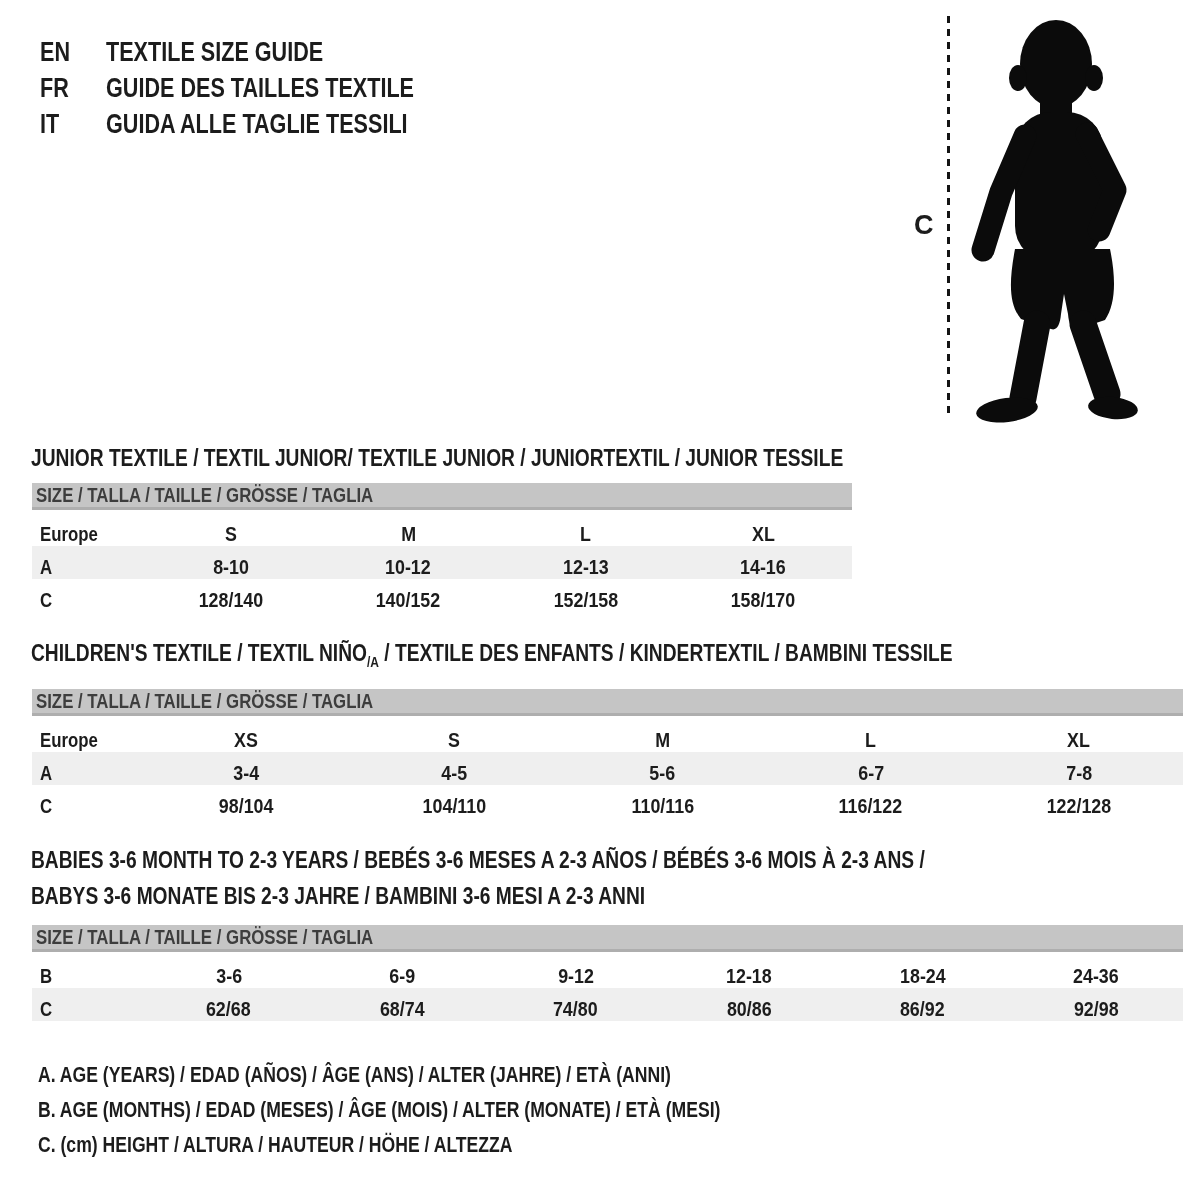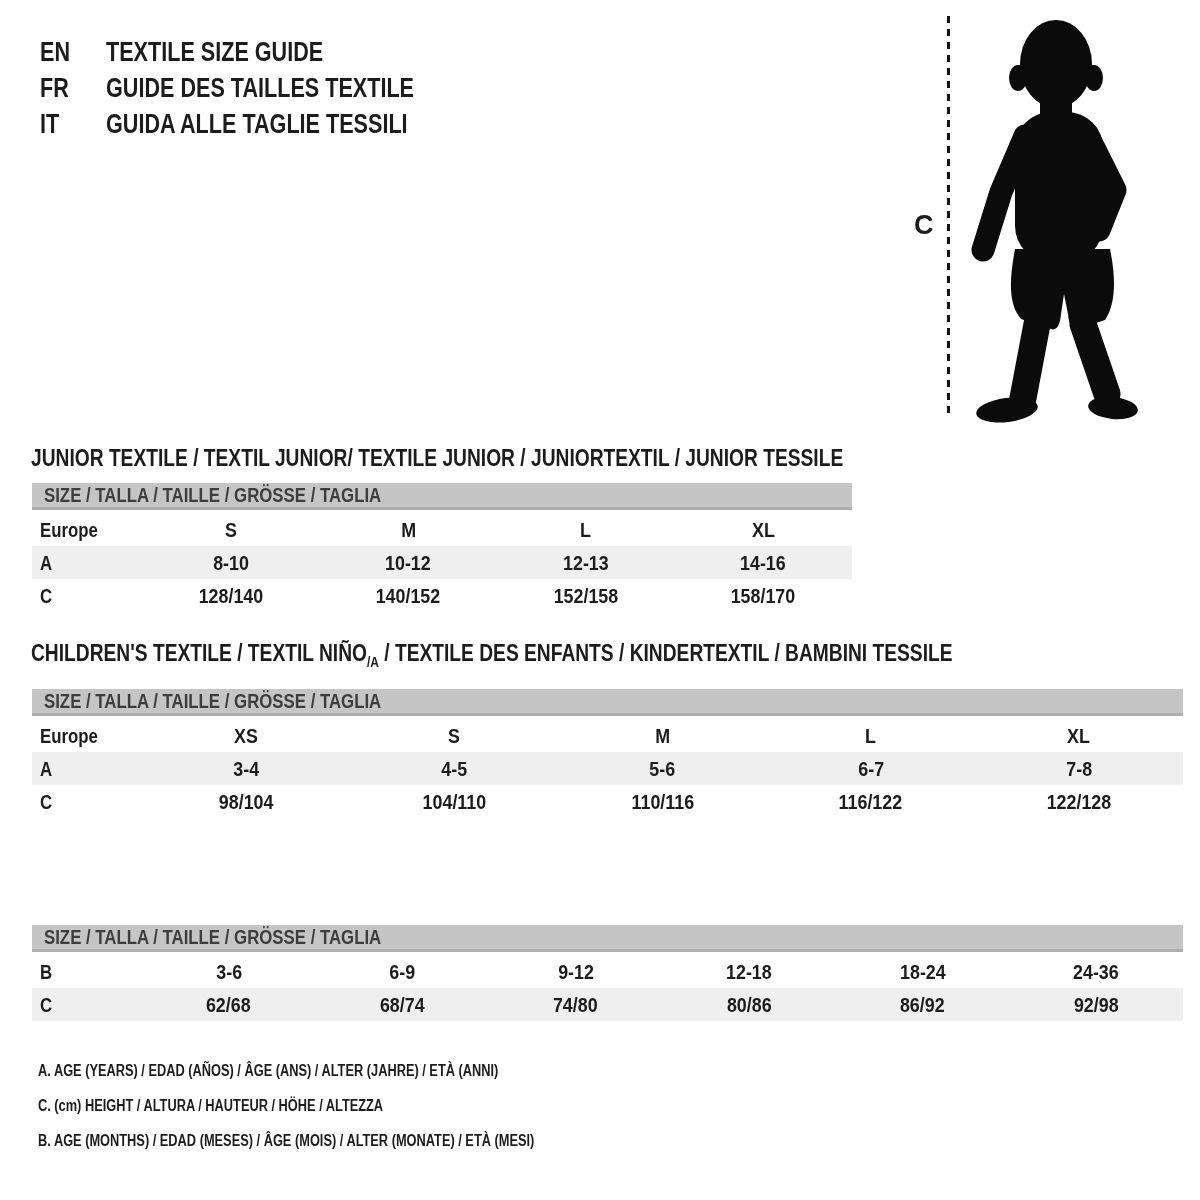--- a/index.html
+++ b/index.html
@@ -28,30 +28,30 @@
   .sec-title-2{top:639px;}
   .sec-title-3{top:842px;line-height:36px;}
   .sub{font-size:15px;vertical-align:-6px;}
 
   
   .table{position:absolute;left:32px;}
   .t-junior{top:483px;width:820px;}
   .t-children{top:689px;width:1151px;}
   .t-babies{top:925px;width:1151px;}
   .thead{height:27px;background:#c5c5c5;border-bottom:3px solid #aeaeae;display:flex;align-items:center;
-    padding-left:12px;font-size:21px;color:#3d3d3d;box-sizing:border-box;}
+    padding-left:4px;font-size:21px;color:#3d3d3d;box-sizing:border-box;}
   .tbody{margin-top:3px;}
-  .trow{display:flex;align-items:center;height:33px;font-size:21px;}
+  .trow{display:flex;align-items:flex-end;height:33px;font-size:21px;}
   .trow.shaded{background:#efefef;}
   .tlabel{width:110px;padding-left:8px;box-sizing:border-box;}
   .tcell{flex:1;text-align:center;}
 
   
   .footnotes{position:absolute;left:38px;top:1062px;}
-  .fn-line{display:block;height:35px;font-size:16px;}
+  .fn-line{display:block;height:35px;font-size:22px;}
 </style>
 </head>
 <body>
 
 <div class="page">
 
   <div class="lang-block">
     <div class="lang-row">
       <span class="lang-code"><span class="cx">EN</span></span>
       <span class="cx">TEXTILE SIZE GUIDE</span>
@@ -154,20 +154,24 @@
         <span class="tlabel"><span class="cx">C</span></span>
         <span class="tcell"><span class="cxc">98/104</span></span>
         <span class="tcell"><span class="cxc">104/110</span></span>
         <span class="tcell"><span class="cxc">110/116</span></span>
         <span class="tcell"><span class="cxc">116/122</span></span>
         <span class="tcell"><span class="cxc">122/128</span></span>
       </div>
     </div>
   </div>
 
+  <div class="sec-title sec-title-3">
+    <span class="cx">BABIES 3-6 MONTH TO 2-3 YEARS / BEBÉS 3-6 MESES A 2-3 AÑOS / BÉBÉS 3-6 MOIS À 2-3 ANS /</span><br>
+    <span class="cx">BABYS 3-6 MONATE BIS 2-3 JAHRE / BAMBINI 3-6 MESI A 2-3 ANNI</span>
+  </div>
   <div class="table t-babies">
     <div class="thead">
       <span class="cx">SIZE / TALLA / TAILLE / GRÖSSE / TAGLIA</span>
     </div>
     <div class="tbody">
       <div class="trow">
         <span class="tlabel"><span class="cx">B</span></span>
         <span class="tcell"><span class="cxc">3-6</span></span>
         <span class="tcell"><span class="cxc">6-9</span></span>
         <span class="tcell"><span class="cxc">9-12</span></span>
@@ -182,17 +186,17 @@
         <span class="tcell"><span class="cxc">74/80</span></span>
         <span class="tcell"><span class="cxc">80/86</span></span>
         <span class="tcell"><span class="cxc">86/92</span></span>
         <span class="tcell"><span class="cxc">92/98</span></span>
       </div>
     </div>
   </div>
 
   <div class="footnotes">
     <span class="fn-line"><span class="cx">A. AGE (YEARS) / EDAD (AÑOS) / ÂGE (ANS) / ALTER (JAHRE) / ETÀ (ANNI)</span></span>
+    <span class="fn-line"><span class="cx">B. AGE (MONTHS) / EDAD (MESES) / ÂGE (MOIS) / ALTER (MONATE) / ETÀ (MESI)</span></span>
     <span class="fn-line"><span class="cx">C. (cm) HEIGHT / ALTURA / HAUTEUR / HÖHE / ALTEZZA</span></span>
-    <span class="fn-line"><span class="cx">B. AGE (MONTHS) / EDAD (MESES) / ÂGE (MOIS) / ALTER (MONATE) / ETÀ (MESI)</span></span>
   </div>
 
 </div>
 
 </body></html>

